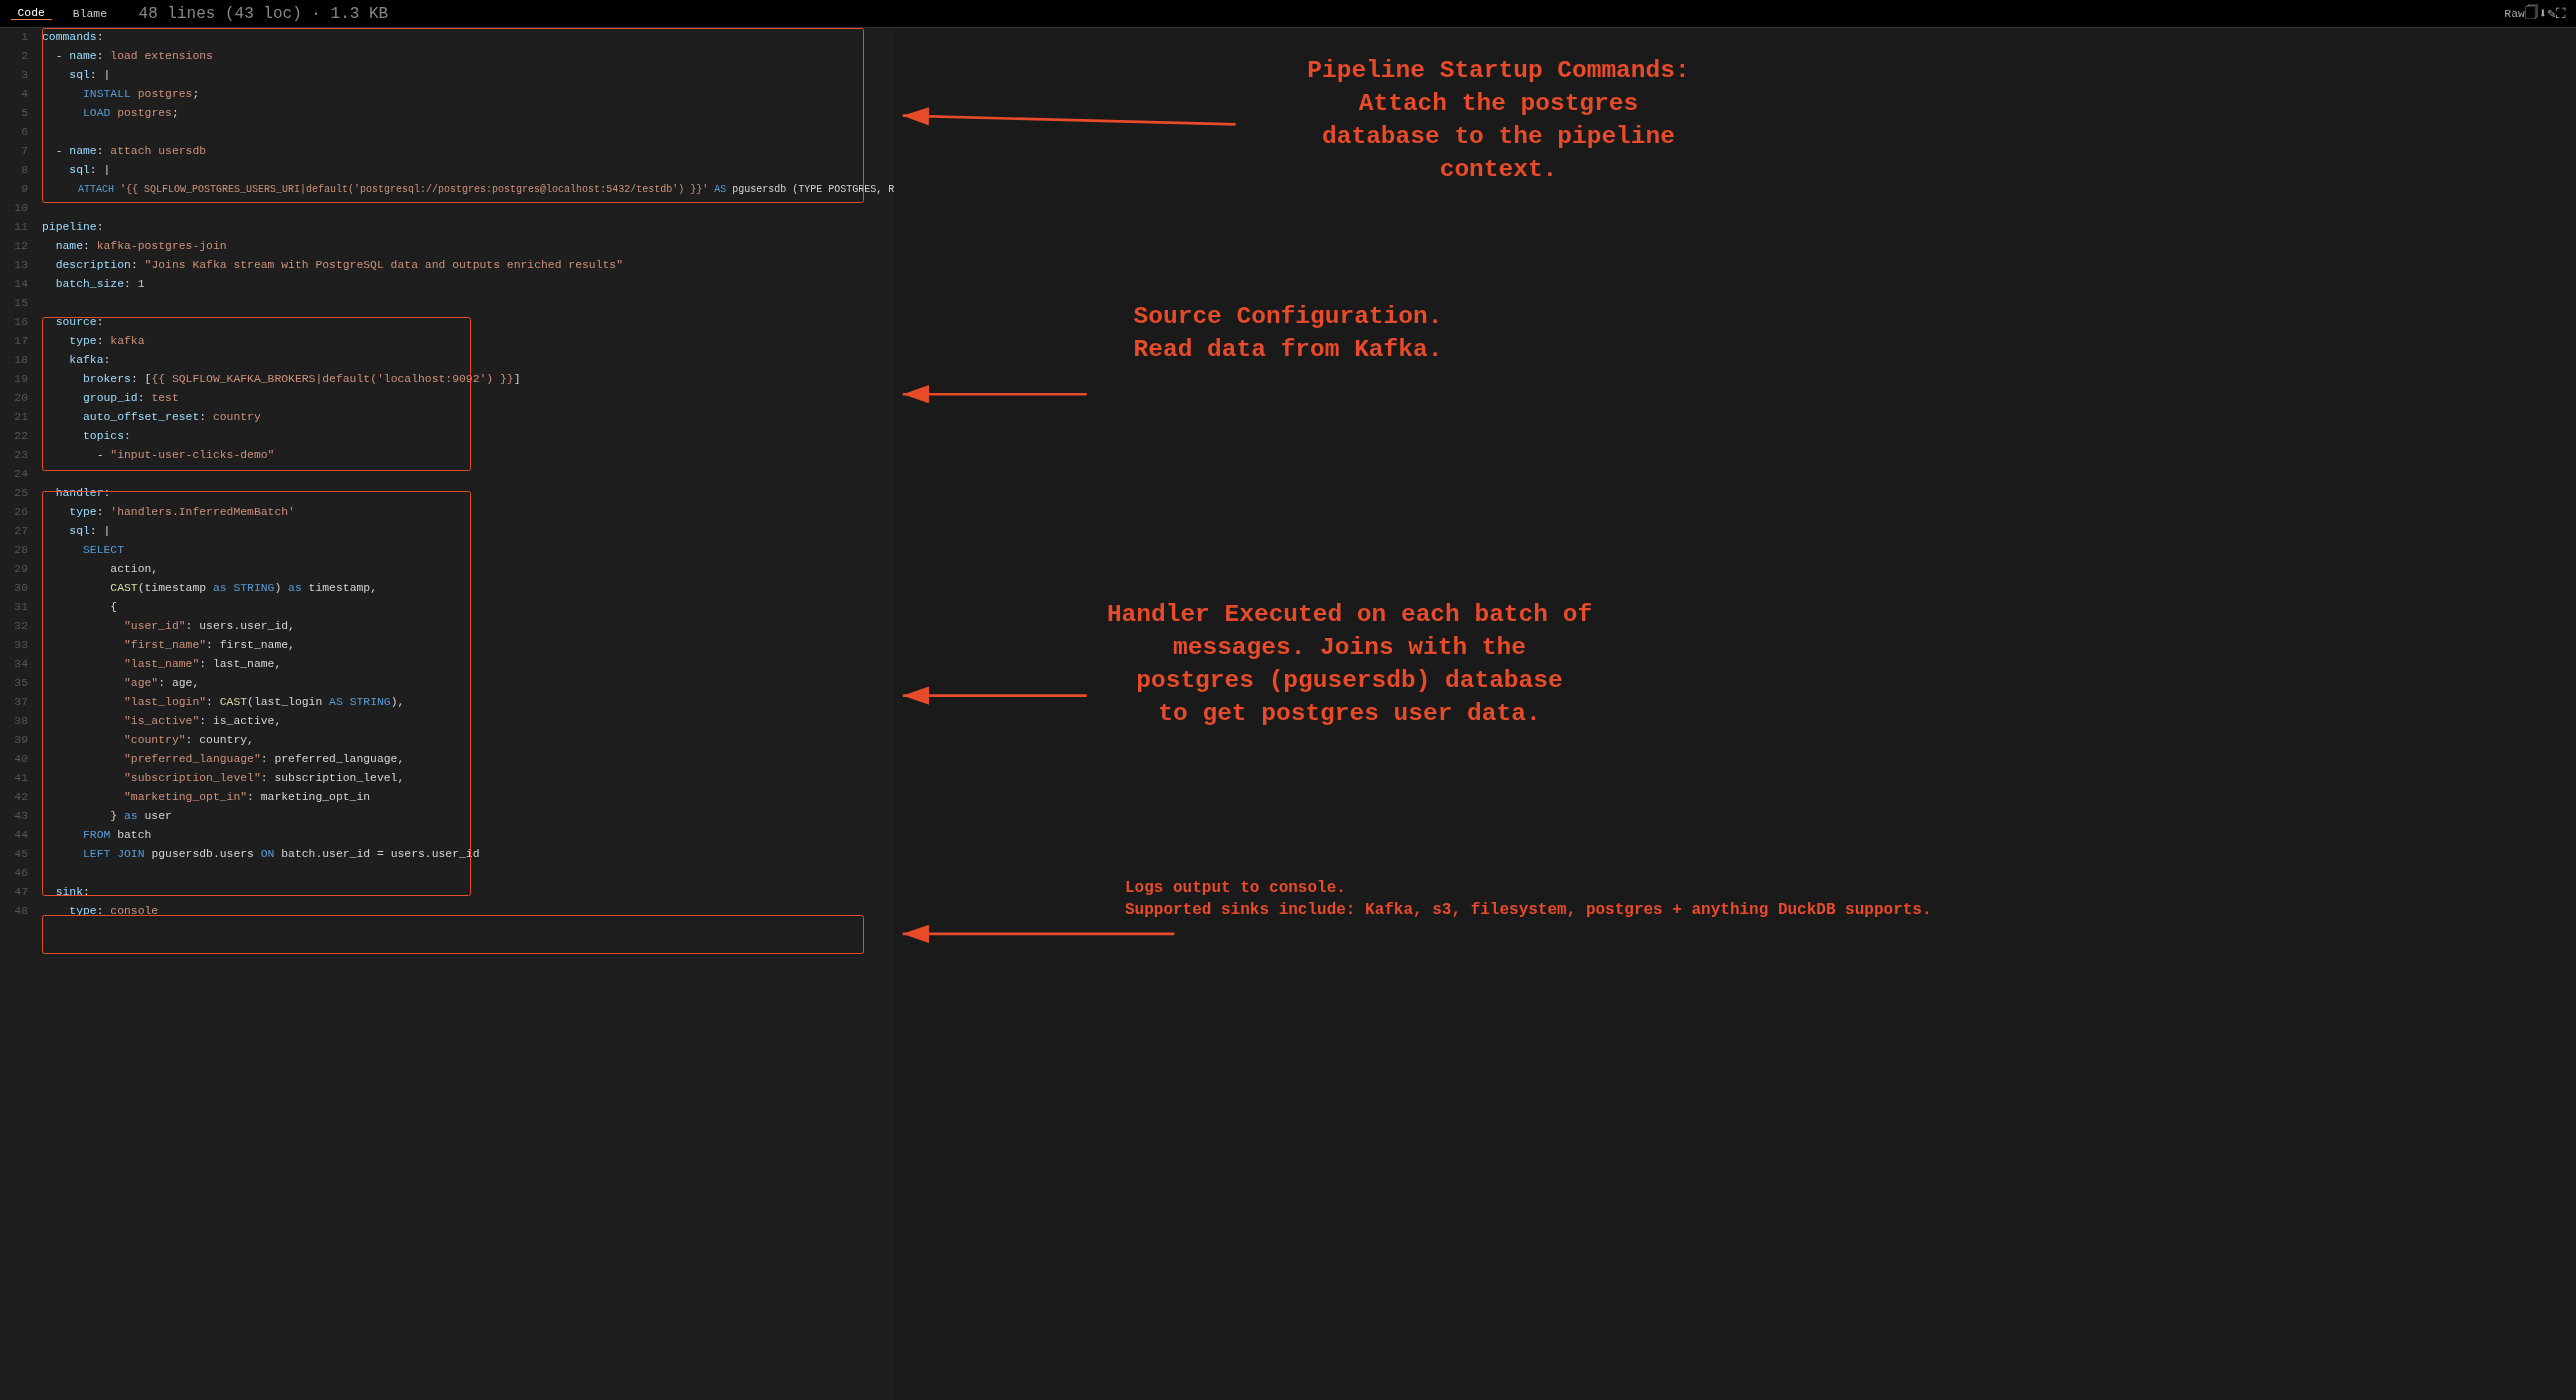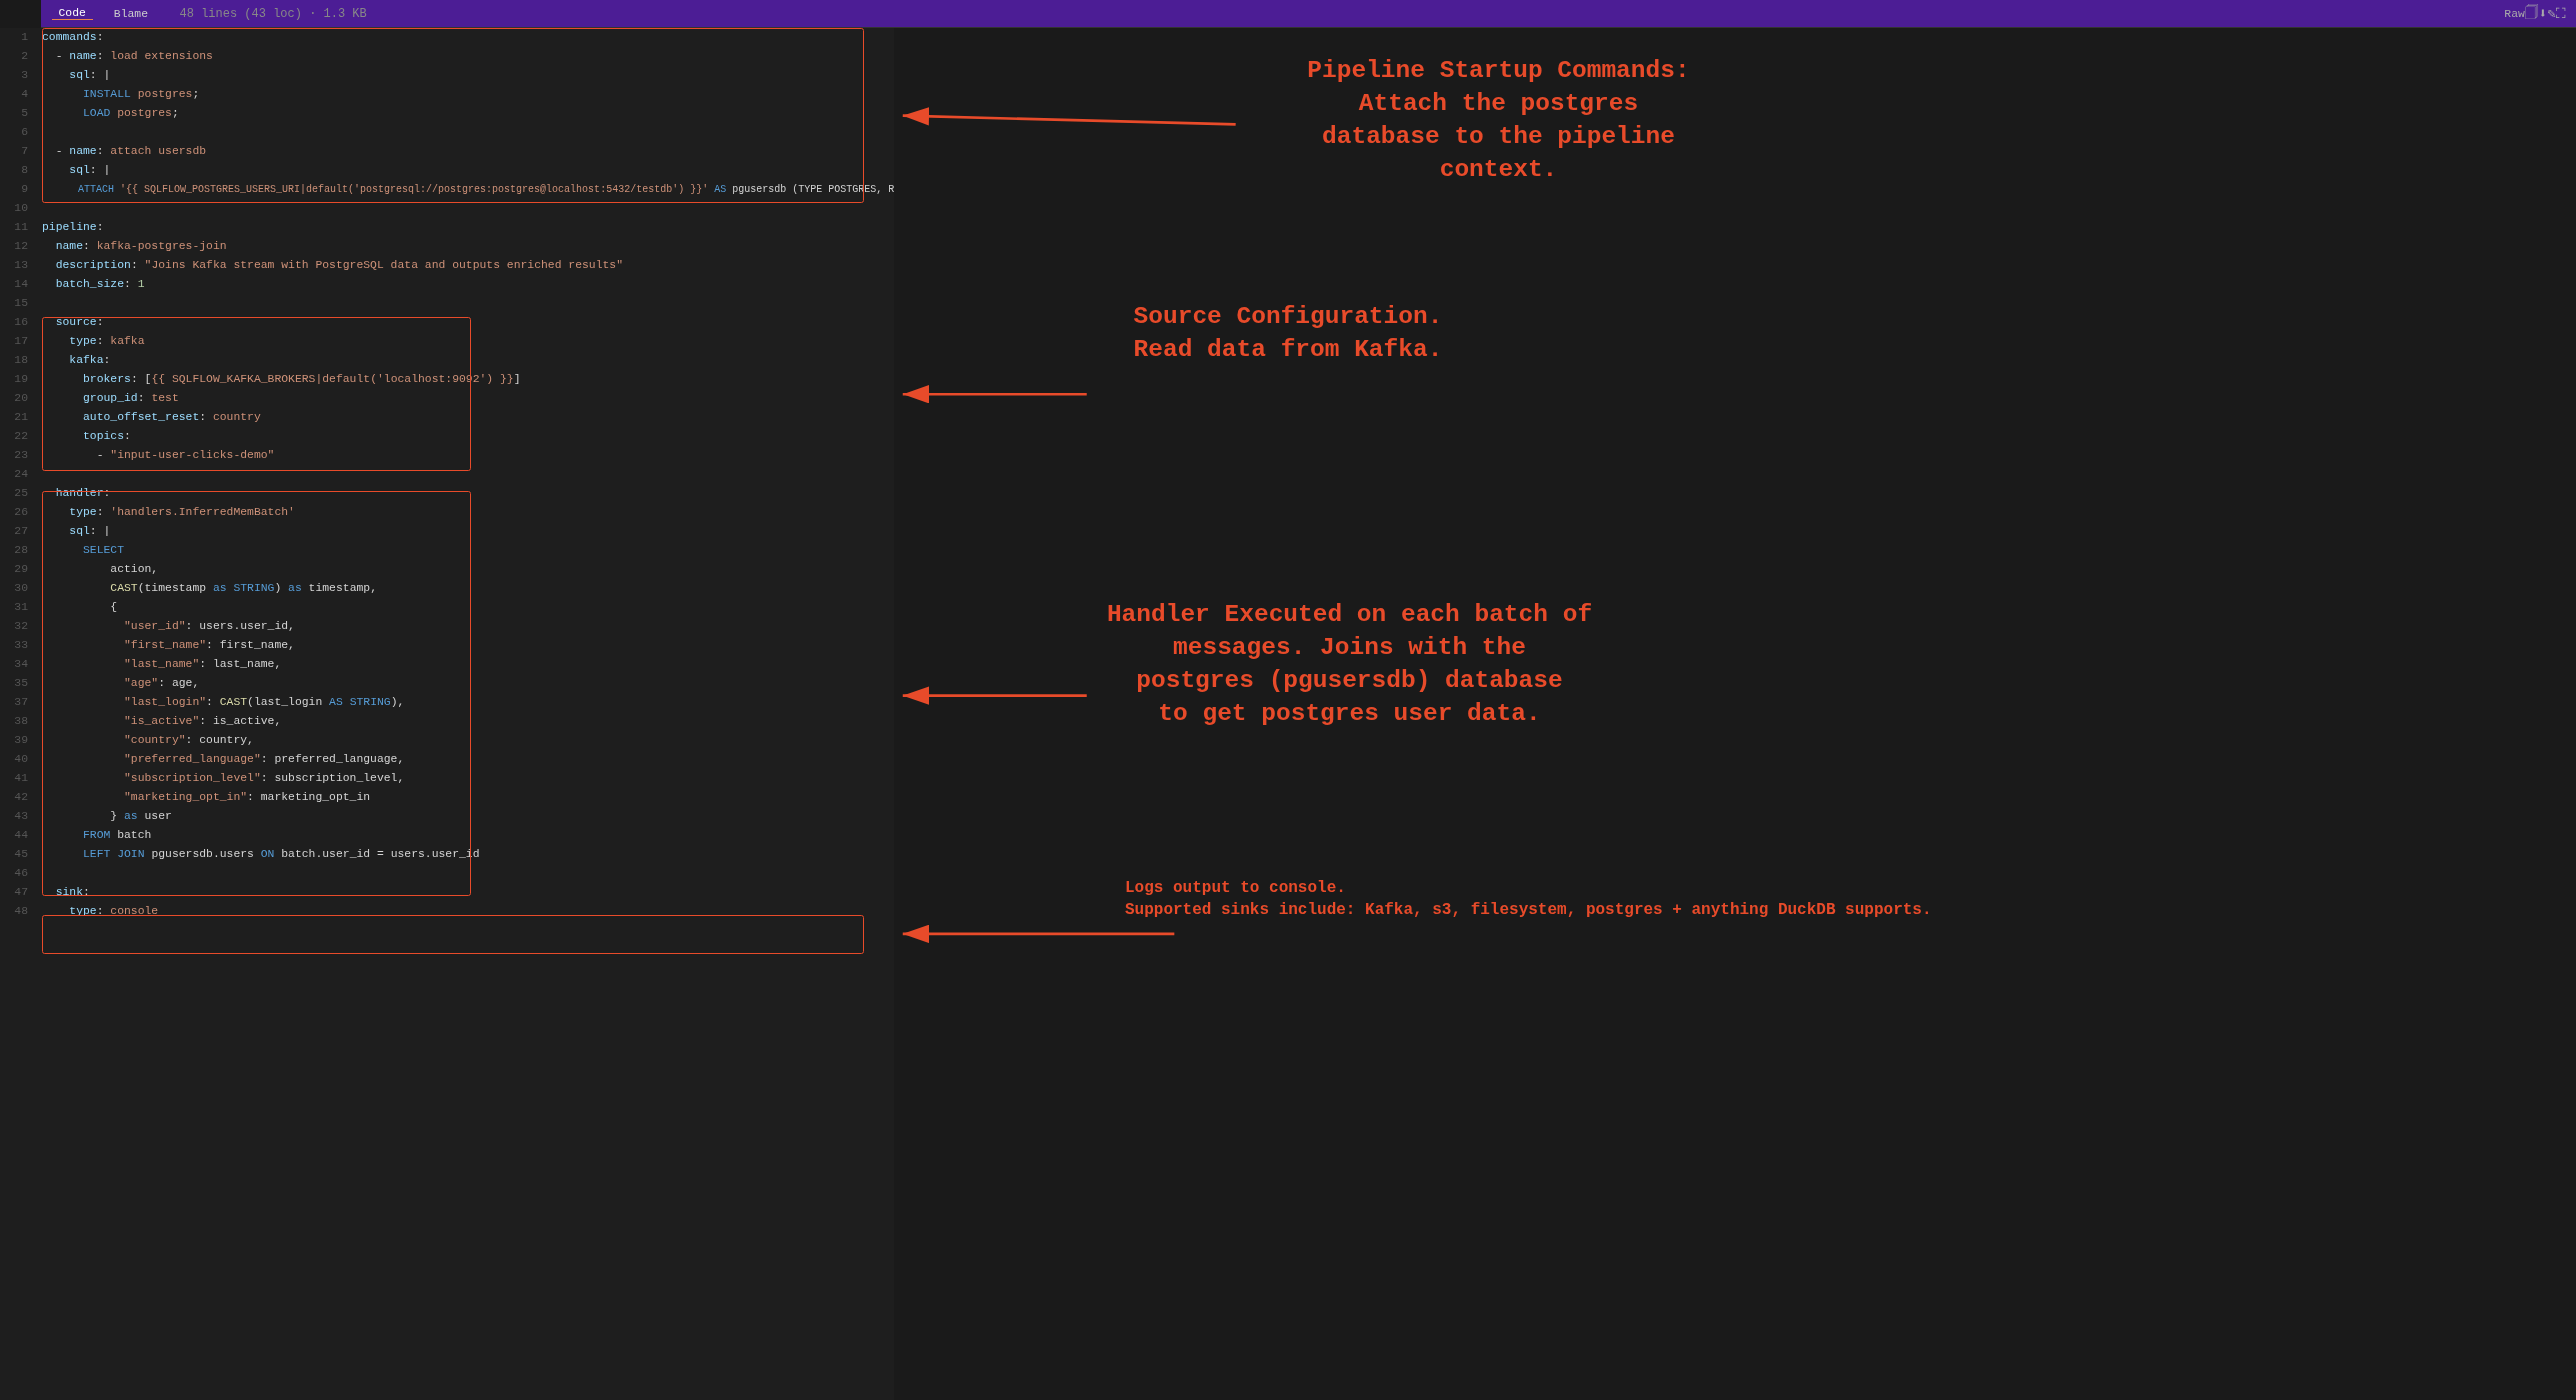--- a/index.html
+++ b/index.html
@@ -8,42 +8,41 @@
       font-family: 'Courier New', Courier, monospace;
       font-size: 11.4px;
       color: #d4d4d4;
       width: 2576px;
       min-height: 1400px;
       overflow-x: hidden;
     }
 
     
     .top-bar {
-      background: #4c1d95;
+      background: #000000;
       border-bottom: 0.9px solid #333;
       height: 28px;
       display: flex;
       align-items: center;
       padding: 0 10.5px;
       gap: 14px;
-      margin-left: 41px;
     }
     .top-bar-tab {
       color: #ccc;
       font-size: 11.4px;
       cursor: pointer;
       padding: 0 7px;
     }
     .top-bar-tab.active {
       color: #fff;
       border-bottom: 1.8px solid #e8834a;
     }
     .top-bar-meta {
       color: #888;
-      font-size: 12px;
+      font-size: 16px;
       margin-left: 10.5px;
     }
     .top-bar-actions {
       margin-left: auto;
       display: flex;
       align-items: center;
       color: #aaa;
       font-size: 11.4px;
     }
 

